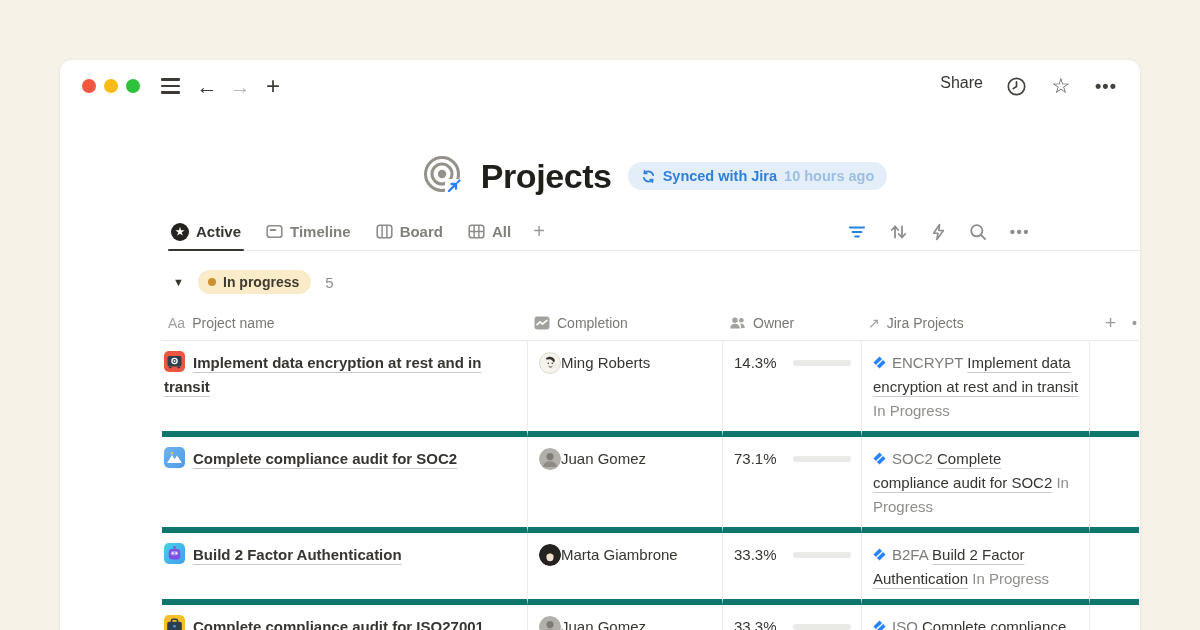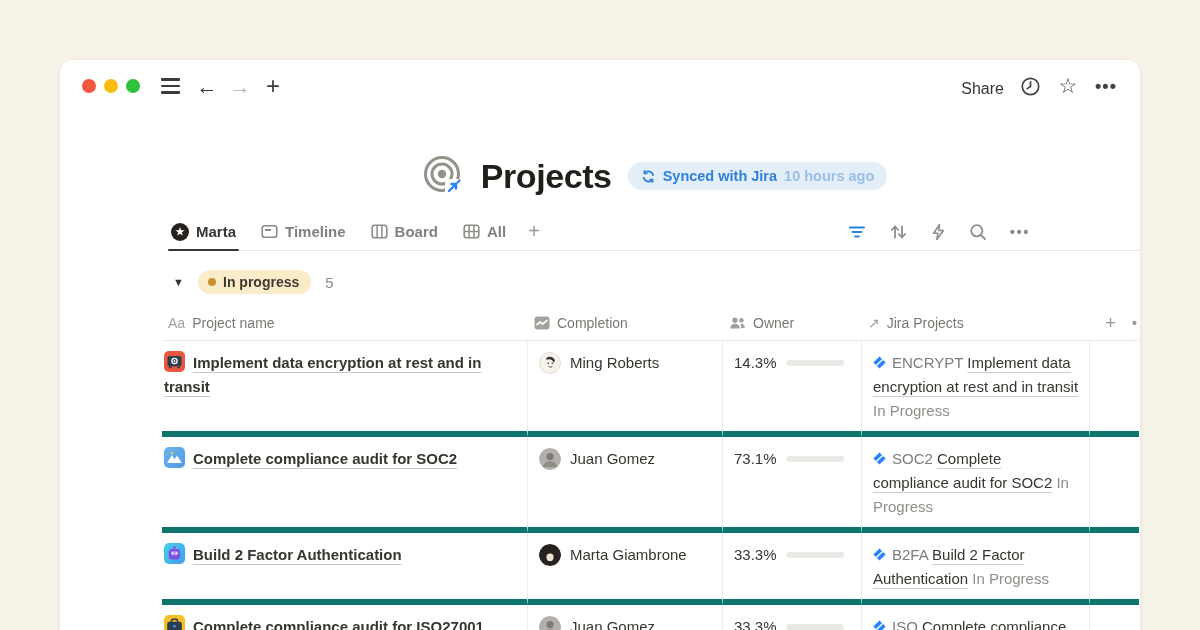--- a/index.html
+++ b/index.html
@@ -19,21 +19,21 @@
   
   .toolbar { display:flex; align-items:center; height:52px; padding:0 22px; }
   .traffic { display:flex; gap:8px; align-items:center; }
   .dot { width:14px; height:14px; border-radius:50%; }
   .dot.red{ background:#F4573F; } .dot.yellow{ background:#F9BC15; } .dot.green{ background:#2DC13C; }
   .tb-icon { display:inline-flex; align-items:center; justify-content:center; width:24px; height:24px; cursor:pointer; }
   .hamburger { margin-left:18px; display:inline-flex; flex-direction:column; gap:4px; }
   .hamburger span { display:block; width:19px; height:2.4px; background:#3D3A35; border-radius:1px; }
   .nav-glyph { font-size:21px; line-height:1; color:#3D3A35; }
   .nav-glyph.disabled { color:#BDBAB3; }
-  .toolbar-right { margin-left:auto; display:flex; align-items:flex-end; gap:14px; }
+  .toolbar-right { margin-left:auto; display:flex; align-items:flex-start; gap:21px; }
   .share-label { font-size:16px; color:#37352F; cursor:pointer; }
   .star-glyph { font-size:21px; color:#44423C; }
   .ellipsis { font-size:18px; letter-spacing:1px; color:#44423C; font-weight:700; }
   
   .content { padding-left:108px; }
   .title-row { margin-top:40px; display:flex; align-items:center; gap:16px; height:48px;justify-content:center; }
   .page-title { font-size:34px; font-weight:700; color:#211F1A; letter-spacing:-0.4px; }
   .title-icon { position:relative; width:44px; height:44px; flex:0 0 auto; }
   .sync-badge {
     display:flex; align-items:center; gap:7px;
@@ -68,24 +68,24 @@
   .aa-glyph { font-size:14px; color:#A3A19B; }
   .arrow-glyph { font-size:14px; color:#A3A19B; }
   .th-plus { font-size:19px; color:#9B9995; margin-left:9px; }
   .th-more-partial { color:#9B9995; font-size:14px; font-weight:700; }
   .cell { border-bottom:6px solid #0f766e; padding:10px 10px 8px 6px; font-size:15px; line-height:24px; }
   .cell.bordered { border-right:1px solid #EDECEA; }
   .cell.c-name { padding-left:2px; font-weight:600; }
   .cell.c-owner, .cell.c-completion, .cell.c-jira { padding-left:11px; }
   .name-link { color:#37352F; text-decoration:underline; text-decoration-color:rgba(55,53,47,0.28); text-decoration-thickness:1px; text-underline-offset:3.5px; cursor:pointer; }
   .proj-icon { display:inline-block; width:21px; height:21px; vertical-align:-4px; margin-right:8px; }
-  .owner-wrap { display:flex; align-items:flex-start; gap:9px; }
+  .owner-wrap { display:flex; align-items:flex-start; }
   .avatar { width:22px; height:22px; border-radius:50%; flex:0 0 auto; margin-top:1px; }
   .owner-name { font-size:15px; color:#37352F; }
-  .completion-wrap { display:flex; align-items:center; gap:9px; }
+  .completion-wrap { display:flex; align-items:center; gap:9px;justify-content:space-between; }
   .completion-val { font-size:15px; color:#37352F; }
   .progress-track { width:58px; height:6px; border-radius:3px; background:#E9E9E6; overflow:hidden; }
   .progress-fill { height:100%; border-radius:3px; background:#569A6F; }
   .jira-cell { font-size:15px; line-height:24px; }
   .jira-icon { display:inline-block; width:13px; height:13px; margin-right:6px; vertical-align:-1px; }
   .jira-key { color:#7E7C77; }
   .jira-summary { color:#37352F; font-weight:500; text-decoration:underline; text-decoration-color:rgba(55,53,47,0.25); text-decoration-thickness:1px; text-underline-offset:3.5px; cursor:pointer; }
   .jira-status { color:#908E89; }
 </style>
 </head>
@@ -142,21 +142,21 @@
           <path d="M11.4 13.1 L11.6 10.7 L9.2 10.6" fill="none" stroke="#2E80DB" stroke-width="1.7" stroke-linecap="round" stroke-linejoin="round"></path>
         </svg>
         <span class="sync-label">Synced with Jira</span>
         <span class="sync-time">10 hours ago</span>
       </div>
     </div>
 
     <div class="tabs-row">
       <div class="tab active">
         <span class="tab-star-badge">★</span>
-        <span>Marta</span>
+        <span>Active</span>
       </div>
       <div class="tab">
         <svg width="17" height="17" viewBox="0 0 17 17">
           <rect x="1.2" y="2.7" width="14.6" height="11.6" rx="2.6" fill="none" stroke="#8E8C87" stroke-width="1.6"></rect>
           <path d="M4.6 7 L9.4 7" stroke="#8E8C87" stroke-width="1.8" stroke-linecap="round"></path>
         </svg>
         <span>Timeline</span>
       </div>
       <div class="tab">
         <svg width="17" height="17" viewBox="0 0 17 17">

